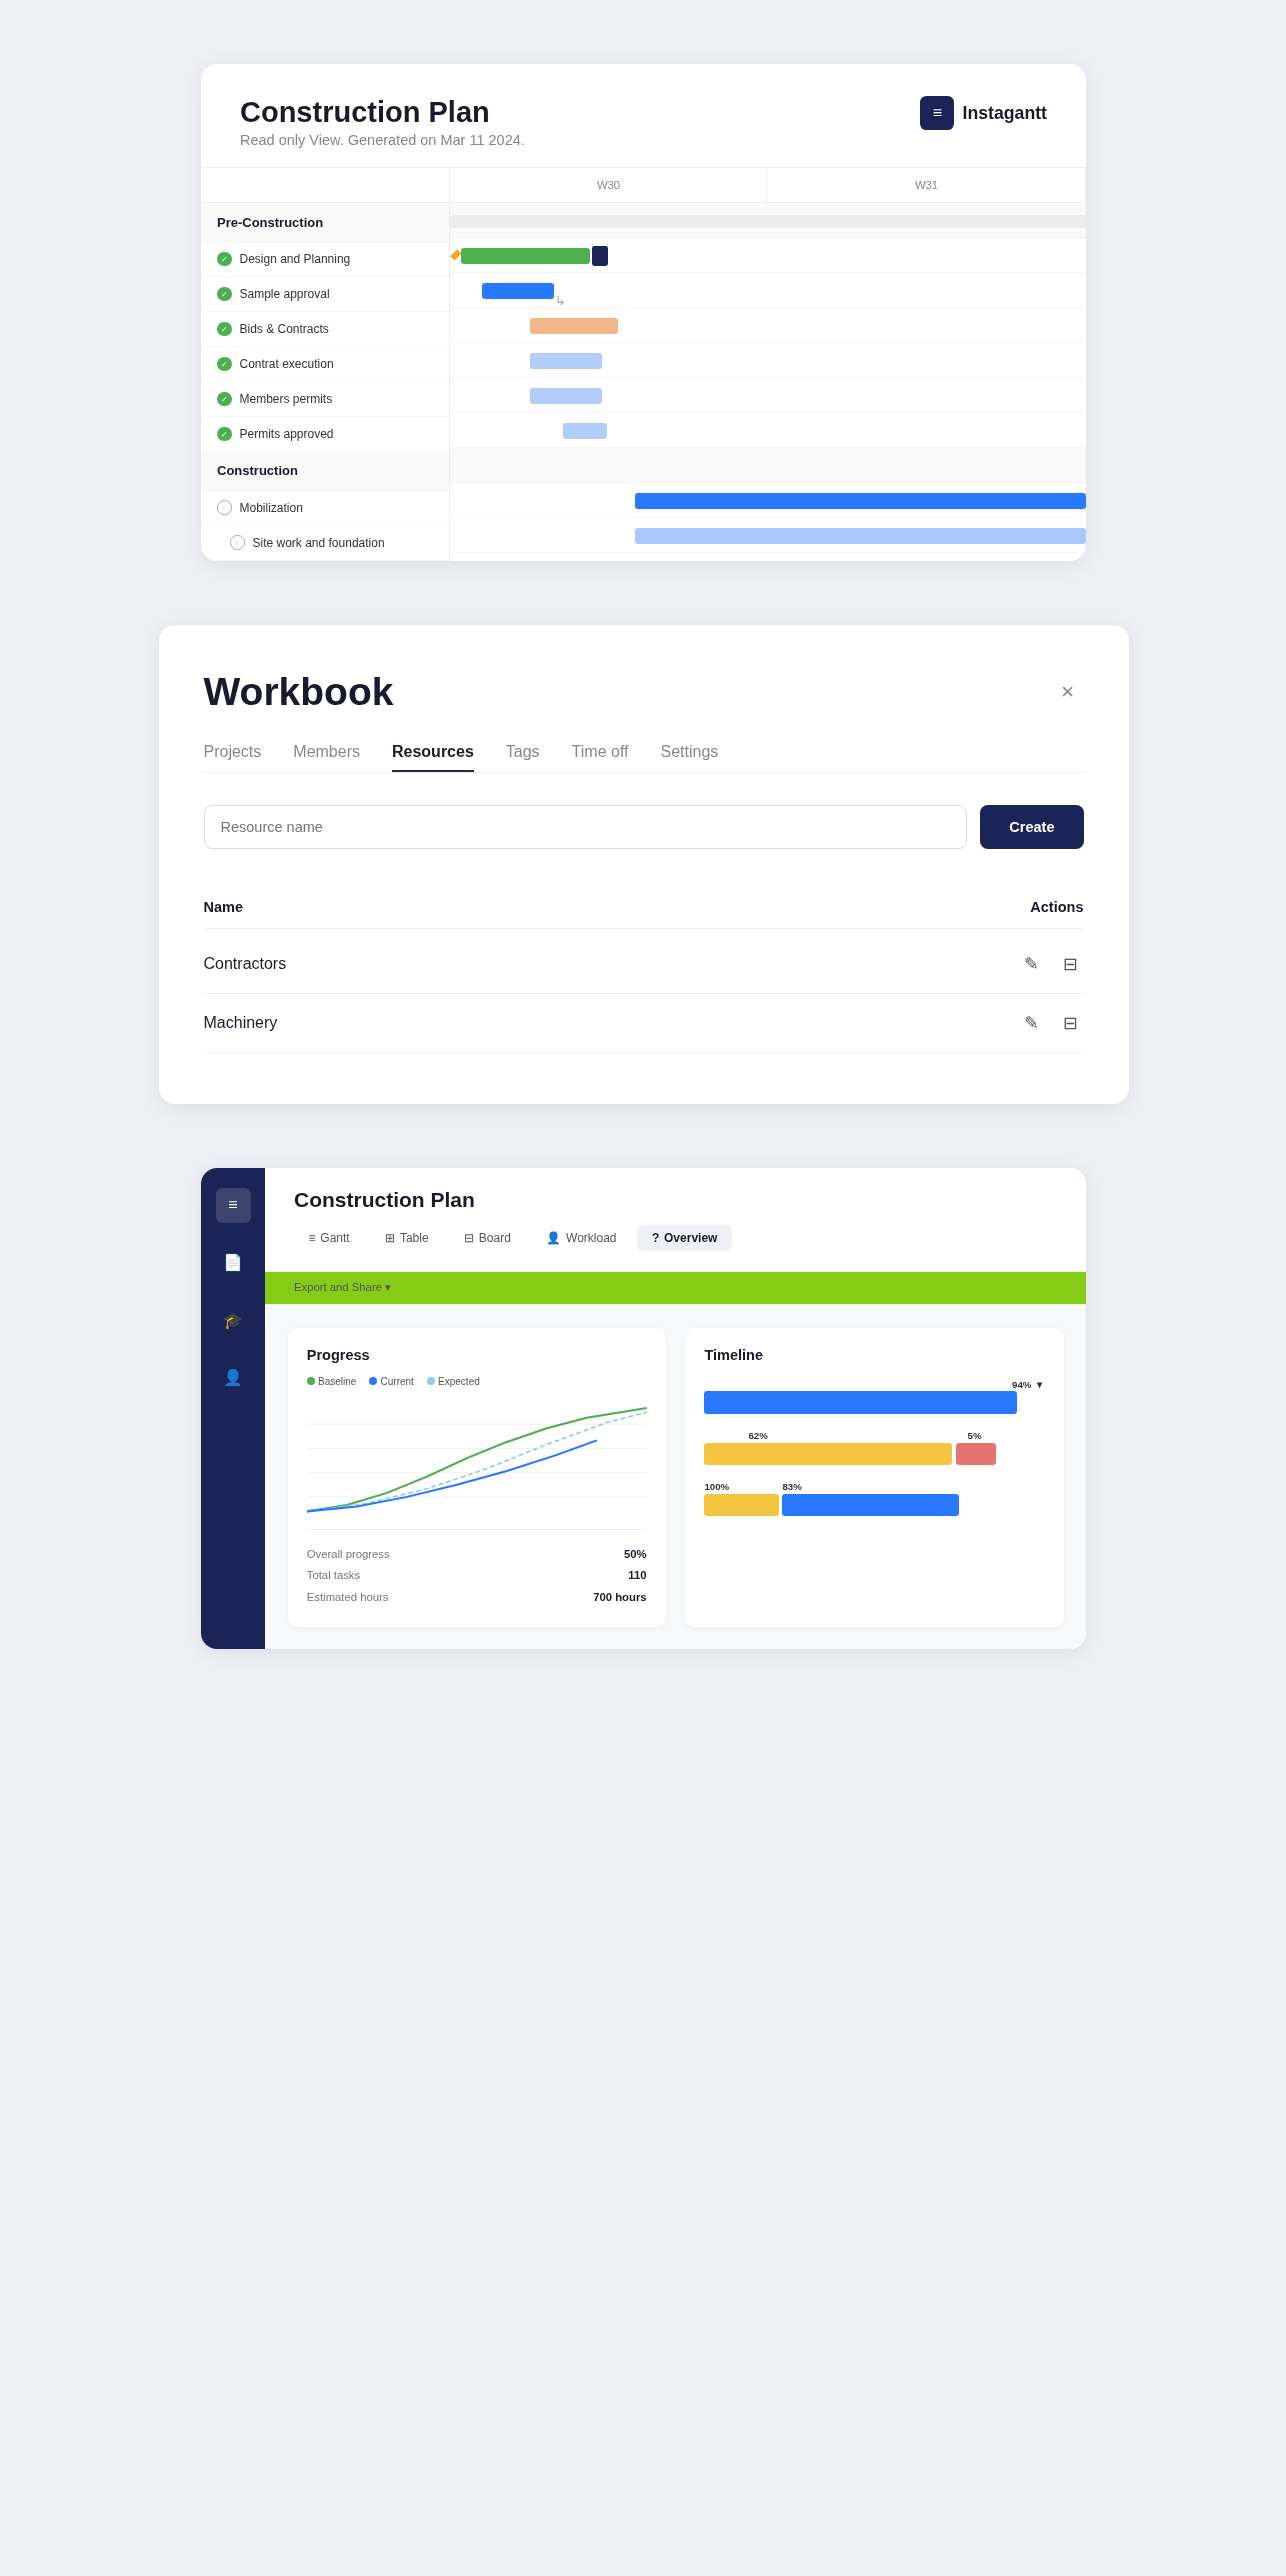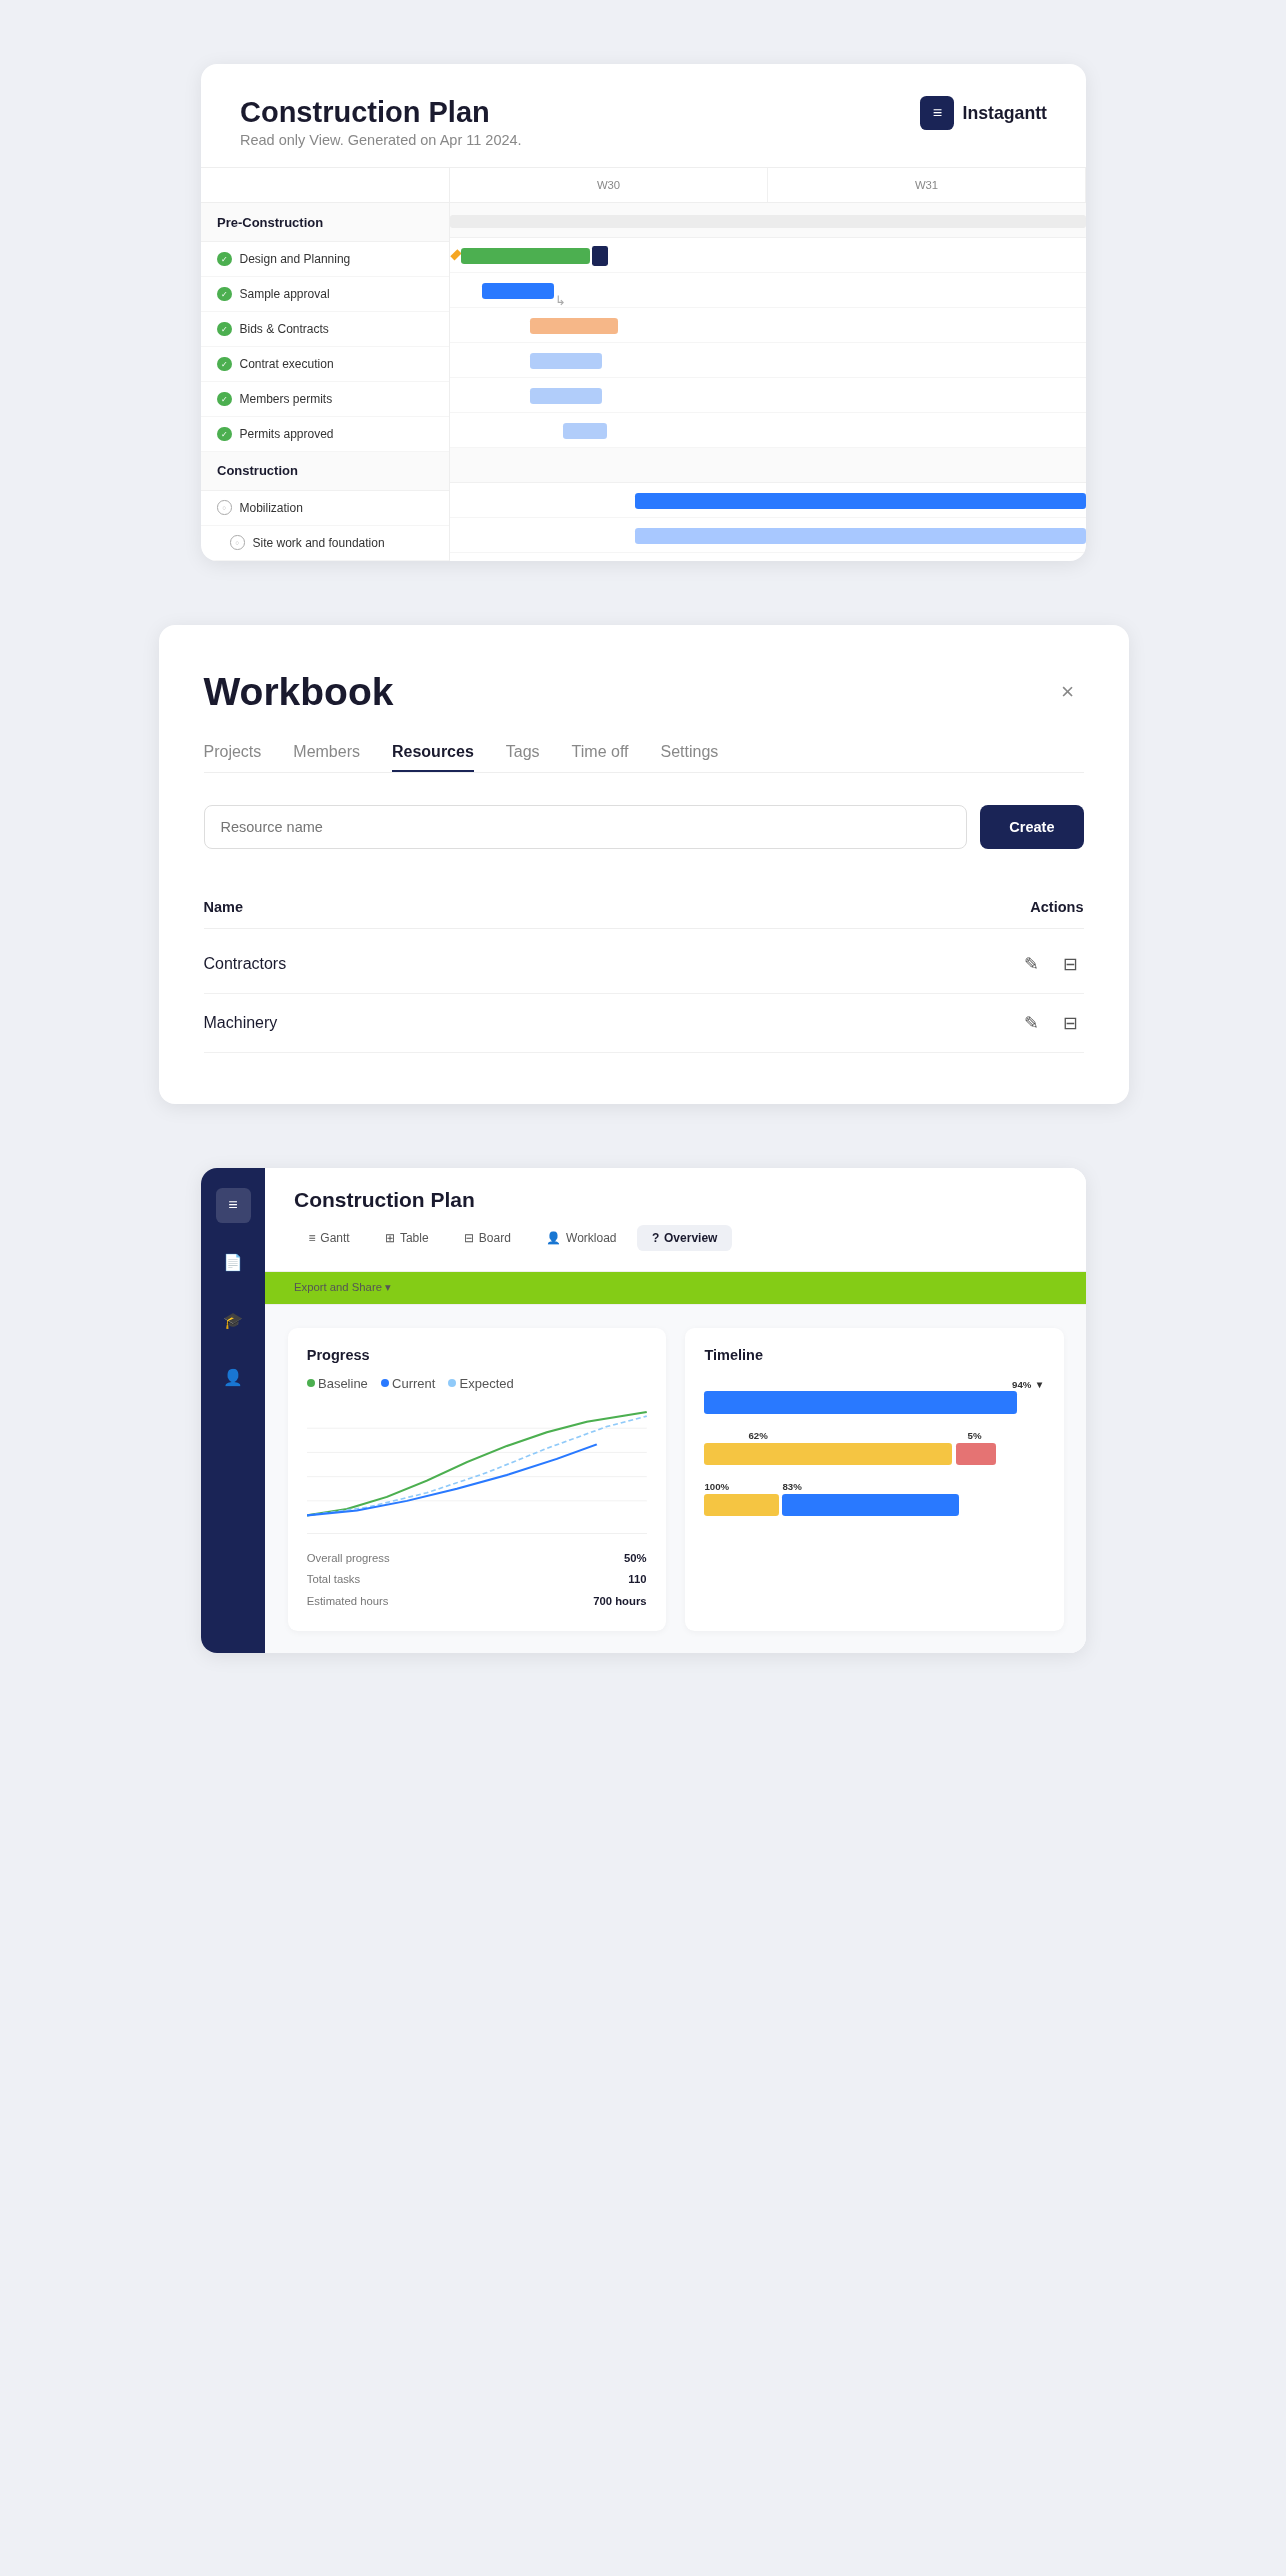--- a/index.html
+++ b/index.html
@@ -397,21 +397,21 @@
     .ov-panel-title {
       font-size: 14.5px;
       font-weight: 700;
       color: #1a1a2e;
       margin-bottom: 13px;
     }
 
     .legend {
       display: flex;
       gap: 13px;
-      font-size: 13px;
+      font-size: 10px;
       color: #555;
       margin-bottom: 13px;
     }
 
     .legend-dot {
       width: 8px;
       height: 8px;
       border-radius: 50%;
       display: inline-block;
       margin-right: 3.2px;
@@ -454,21 +454,21 @@
       position: relative;
     }
   </style>
 </head>
 <body>
 
 <div class="card gantt-card">
   <div class="gantt-header">
     <div>
       <div class="gantt-title">Construction Plan</div>
-      <div class="gantt-subtitle">Read only View. Generated on Apr 11 2024.</div>
+      <div class="gantt-subtitle">Read only View. Generated on Mar 11 2024.</div>
     </div>
     <div class="instagantt-logo">
       <div class="logo-icon">≡</div>
       <span>Instagantt</span>
     </div>
   </div>
 
   <div class="gantt-body">
 
     <div class="gantt-tasks">

